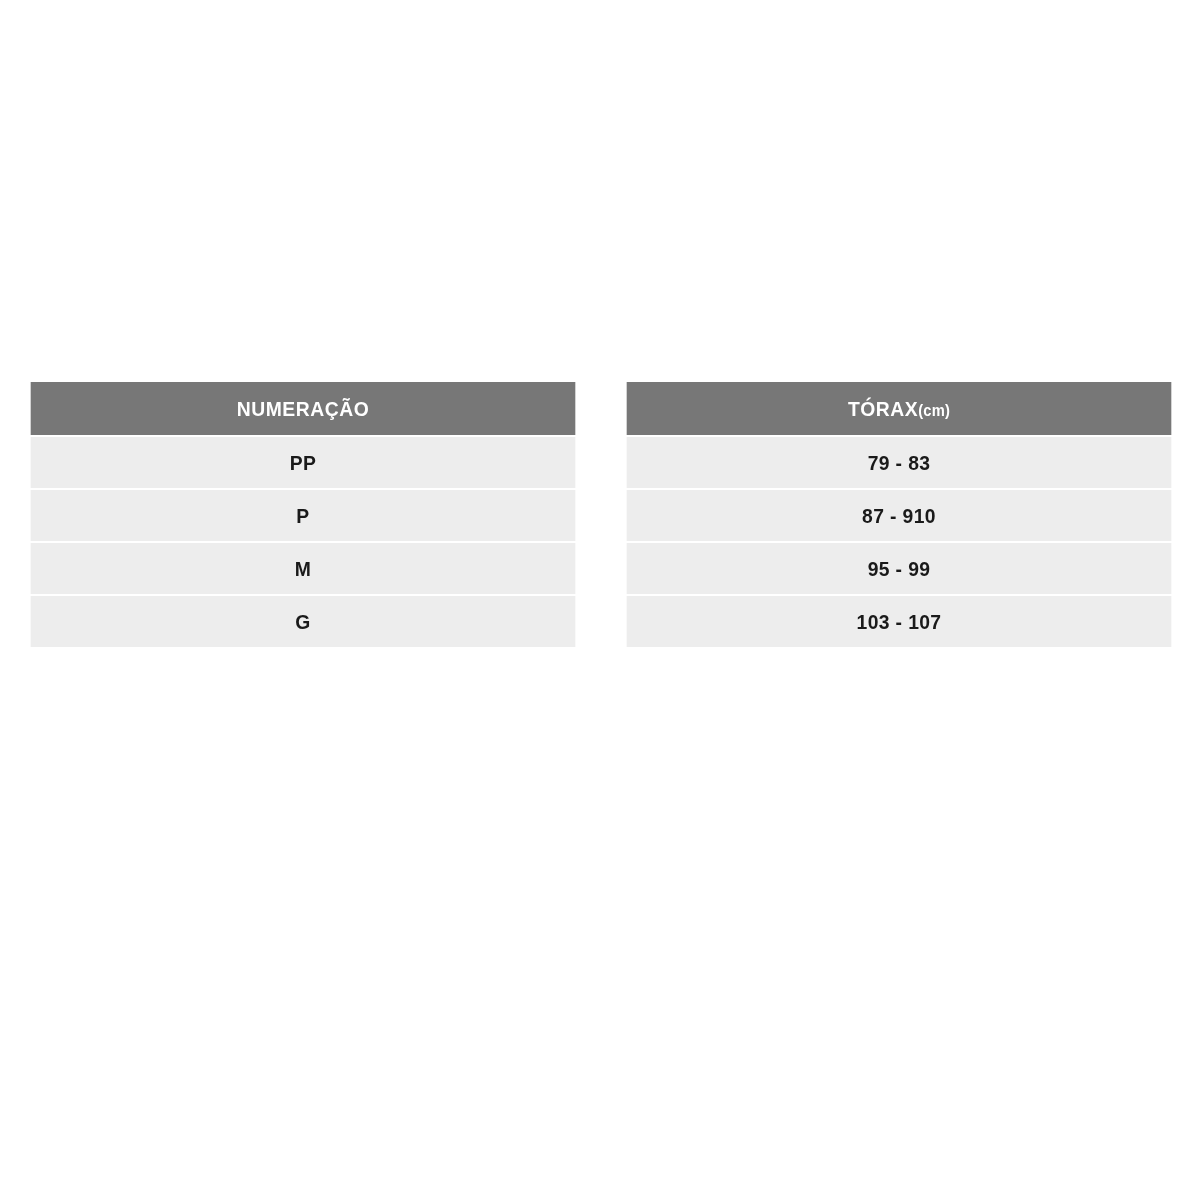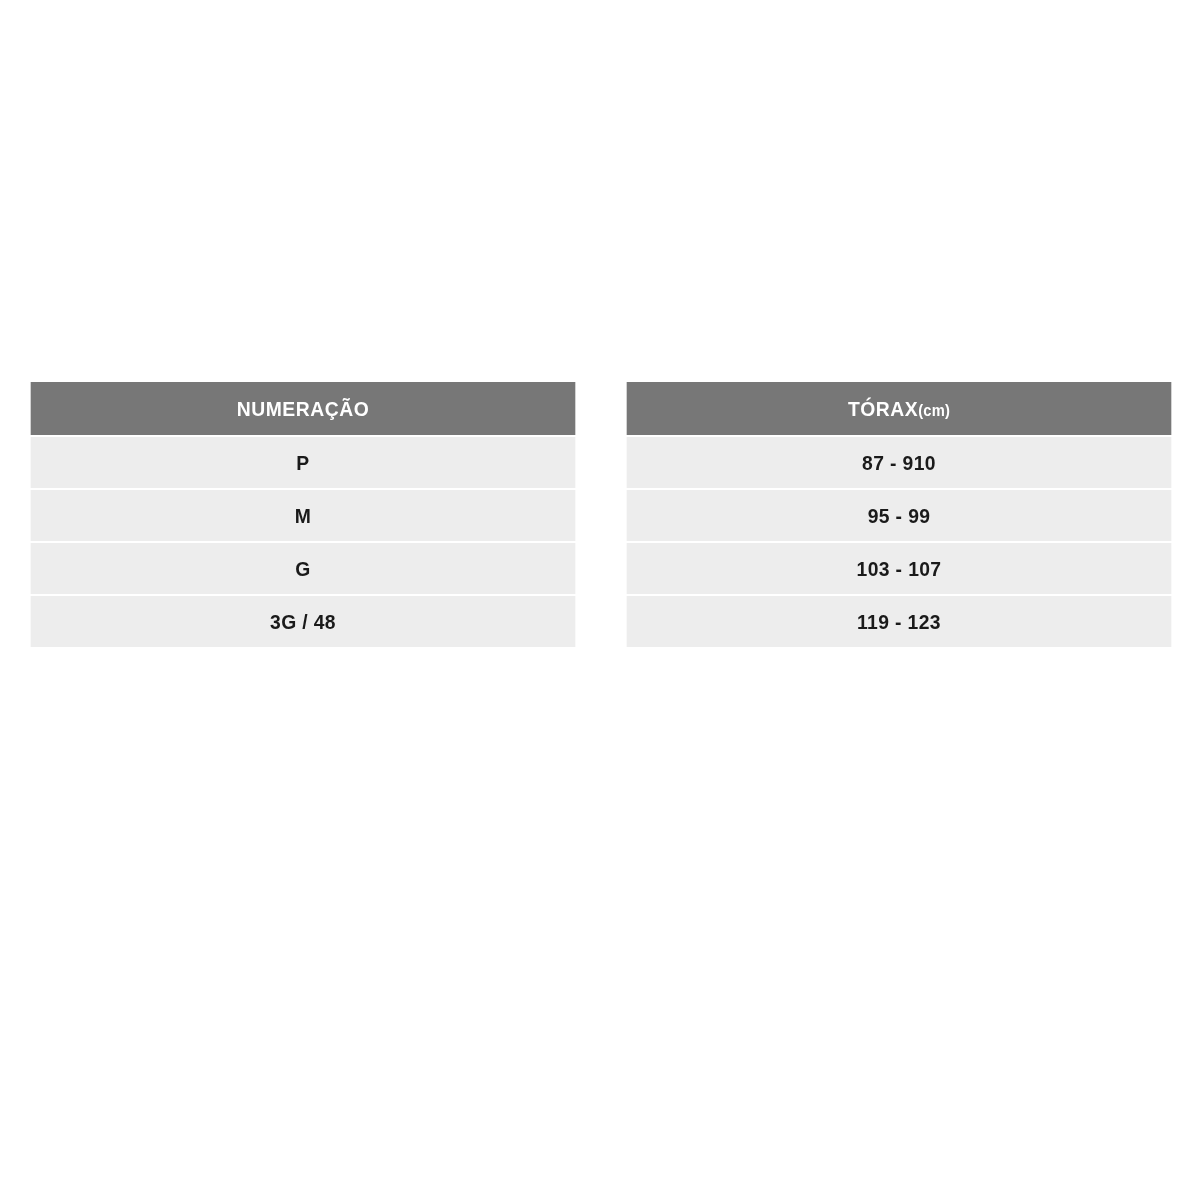--- a/index.html
+++ b/index.html
@@ -94,20 +94,28 @@
           <span class="th-inner">NUMERAÇÃO</span>
         </th>
         <th>
           <span class="th-inner"><span>TÓRAX</span><span class="unit-suffix">(cm)</span></span>
         </th>
       </tr>
     </thead>
     <tbody>
       <tr>
         <td>
+          <span class="cell-inner">PP</span>
+        </td>
+        <td>
+          <span class="cell-inner">79 - 83</span>
+        </td>
+      </tr>
+      <tr>
+        <td>
           <span class="cell-inner">P</span>
         </td>
         <td>
           <span class="cell-inner">87 - 910</span>
         </td>
       </tr>
       <tr>
         <td>
           <span class="cell-inner">M</span>
         </td>
@@ -116,23 +124,15 @@
         </td>
       </tr>
       <tr>
         <td>
           <span class="cell-inner">G</span>
         </td>
         <td>
           <span class="cell-inner">103 - 107</span>
         </td>
       </tr>
-      <tr>
-        <td>
-          <span class="cell-inner">3G / 48</span>
-        </td>
-        <td>
-          <span class="cell-inner">119 - 123</span>
-        </td>
-      </tr>
     </tbody>
   </table>
 </div>
 
 </body></html>

